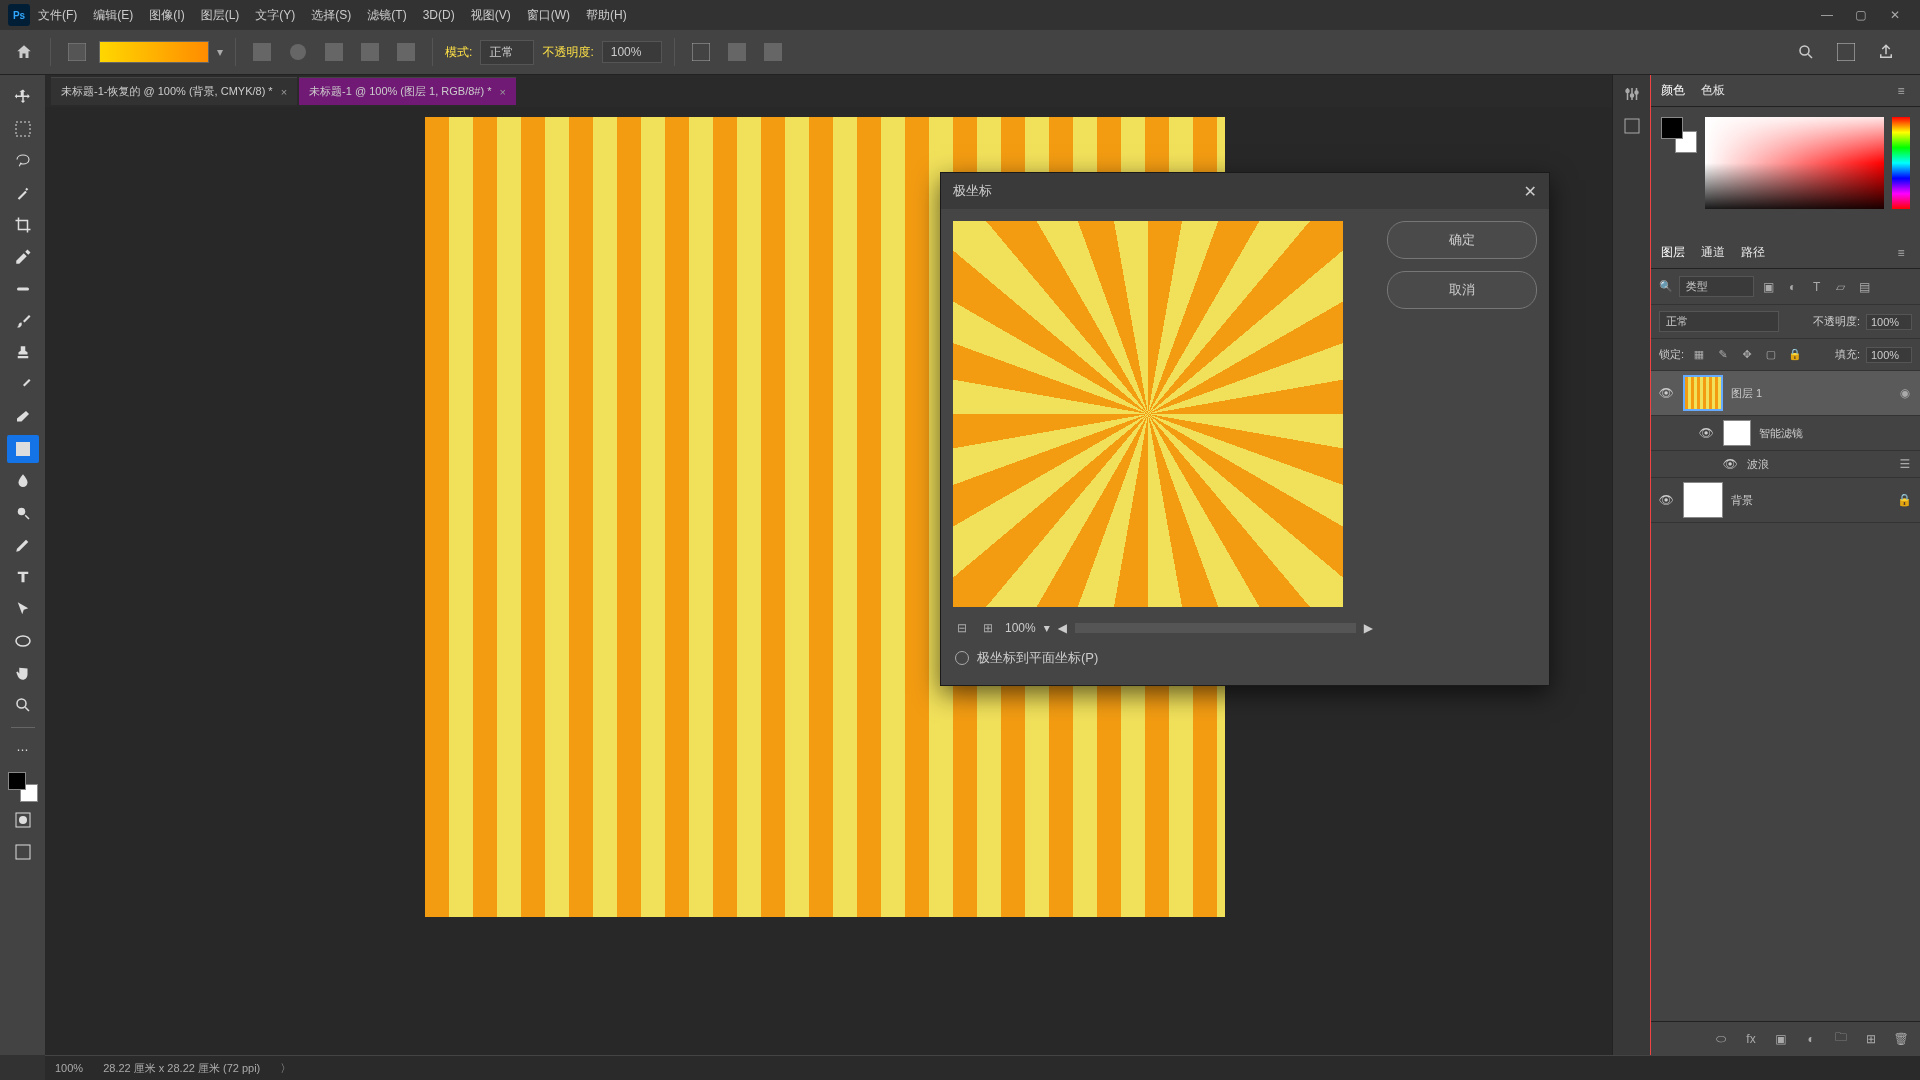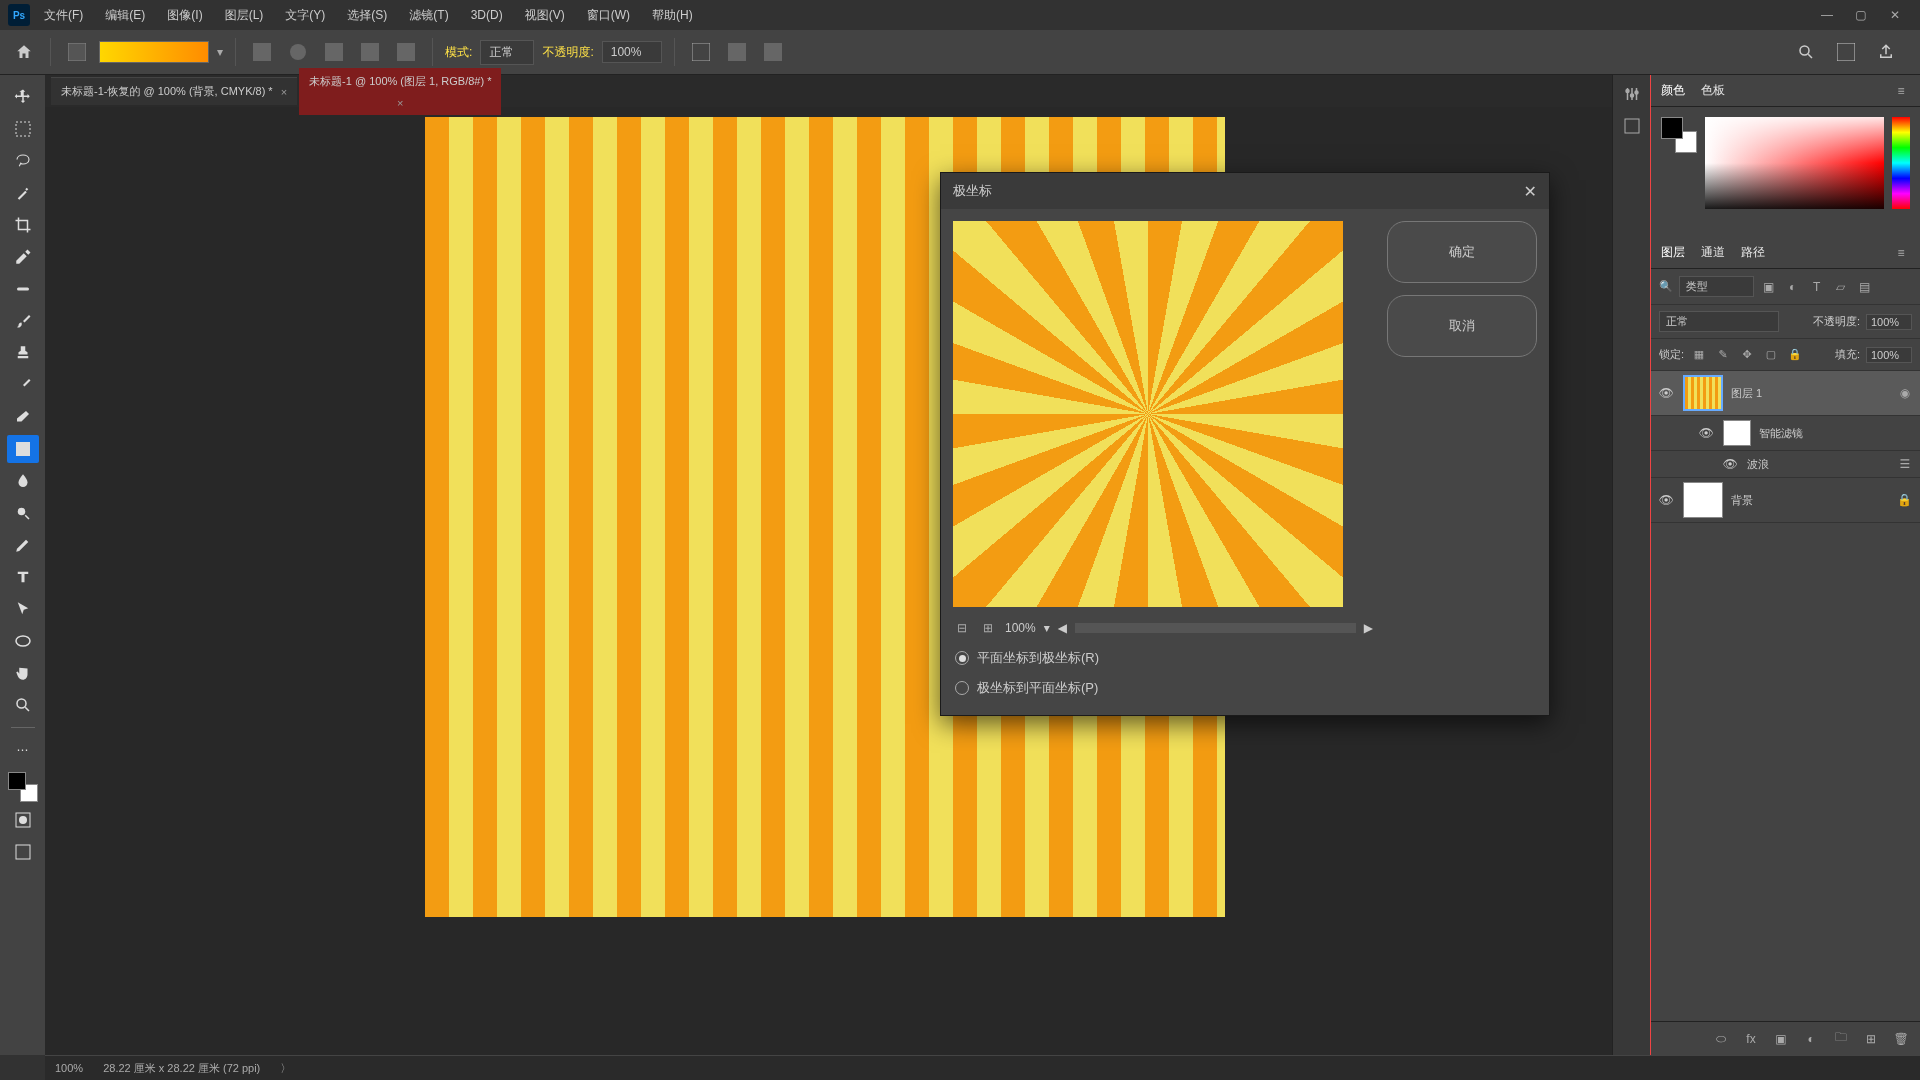--- a/index.html
+++ b/index.html
@@ -1,17 +1,17 @@
 <!DOCTYPE html>
 <html><head>
 <meta charset="utf-8">
 <style>
 * { margin:0; padding:0; box-sizing:border-box; font-family:"Microsoft YaHei",sans-serif; }
 body { width:1920px; height:1080px; background:#323232; color:#ccc; font-size:12px; overflow:hidden; position:relative; }
-.menubar { height:30px; background:#323232; display:flex; align-items:center; padding:8px 8px; gap:6px; }
+.menubar { height:30px; background:#323232; display:flex; align-items:center; padding:8px 8px; }
 .ps-logo { width:22px; height:22px; background:#001e36; border-radius:3px; display:flex; align-items:center; justify-content:center; color:#31a8ff; font-weight:bold; font-size:10px; }
 .menu-item { padding:4px 8px; cursor:pointer; }
 .win-controls { margin-left:auto; display:flex; gap:16px; padding-right:8px; }
 .win-btn { width:18px; height:18px; display:flex; align-items:center; justify-content:center; cursor:pointer; color:#aaa; }
 .optbar { height:45px; background:#434343; display:flex; align-items:center; padding:0 10px; gap:8px; border-bottom:1px solid #222; }
 .opt-icon { width:28px; height:28px; display:flex; align-items:center; justify-content:center; cursor:pointer; color:#ccc; }
 .home-icon { width:20px; height:18px; }
 .grad-preview { width:110px; height:22px; background:linear-gradient(90deg,#ffd700,#ff8c00); border:1px solid #666; cursor:pointer; }
 .opt-sep { width:1px; height:28px; background:#555; margin:0 4px; }
 .opt-select { background:#3a3a3a; border:1px solid #555; color:#ccc; padding:3px 20px 3px 8px; font-size:12px; }
@@ -21,21 +21,21 @@
 .toolbar { width:45px; background:#434343; display:flex; flex-direction:column; align-items:center; padding-top:8px; gap:4px; }
 .tool { width:32px; height:28px; display:flex; align-items:center; justify-content:center; cursor:pointer; border-radius:2px; color:#ddd; }
 .tool.active { background:#1473e6; }
 .tool-sep { width:24px; height:1px; background:#666; margin:4px 0; }
 .fg-bg { position:relative; width:30px; height:30px; margin-top:4px; }
 .fg-bg .bg { position:absolute; right:0; bottom:0; width:18px; height:18px; background:#fff; border:1px solid #888; }
 .fg-bg .fg { position:absolute; left:0; top:0; width:18px; height:18px; background:#000; border:1px solid #888; }
 .canvas-area { flex:1; background:#282828; display:flex; flex-direction:column; }
 .tabs { height:32px; background:#2a2a2a; display:flex; align-items:center; padding-left:6px; }
 .tab { padding:6px 10px; background:#323232; margin-right:2px; border-top:1px solid #444; font-size:11px; display:flex; align-items:center; gap:8px; cursor:pointer; }
-.tab.active { background:#7f1d1d;flex-direction:column; }
+.tab.active { background:#701a75; }
 .tab-close { color:#999; cursor:pointer; }
 .canvas-viewport { flex:1; position:relative; display:flex; align-items:center; justify-content:center; }
 .doc-canvas { width:800px; height:800px; background:repeating-linear-gradient(90deg,#f39c12 0 24px,#f1e05a 24px 48px); position:absolute; left:380px; top:10px; }
 .status { height:25px; background:#2a2a2a; display:flex; align-items:center; padding:0 10px; gap:20px; font-size:11px; color:#aaa; border-top:1px solid #444; position:absolute; bottom:0; left:45px; right:0; }
 .right-panels { width:270px; background:#434343; display:flex; flex-direction:column; border-left:1px solid #ef4444; }
 .panel-tabs { height:32px; display:flex; align-items:center; padding:0 10px; gap:16px; border-bottom:1px solid #222; }
 .ptab { font-size:12px; color:#e5e5e5; cursor:pointer; }
 .ptab.active { color:#fff; }
 .color-panel { height:130px; padding:10px; display:flex; align-items:flex-start; gap:8px; }
 .swatch-pair { position:relative; width:36px; height:36px; }
@@ -66,21 +66,21 @@
 .dlg-body { display:flex; padding:12px; gap:14px; }
 .dlg-left { flex:1; }
 .preview-box { width:390px; height:386px; position:relative; overflow:hidden; background:#f1e05a; }
 .sunburst { position:absolute; inset:0; background:
  repeating-conic-gradient(from 0deg,#f39c12 0deg 10deg,#f1e05a 10deg 20deg); }
 .preview-ctrl { height:30px; display:flex; align-items:center; gap:8px; margin-top:6px; font-size:12px; }
 .radio-row { display:flex; align-items:center; gap:8px; padding:6px 2px; font-size:13px; }
 .radio { width:14px; height:14px; border:1px solid #aaa; border-radius:50%; display:inline-flex; align-items:center; justify-content:center; }
 .radio.sel::after { content:""; width:7px; height:7px; background:#ddd; border-radius:50%; }
 .dlg-right { width:150px; display:flex; flex-direction:column; gap:12px; }
-.dlg-btn { padding:21px 0; text-align:center; border:1px solid #777; border-radius:18px; cursor:pointer; font-size:13px; background:#4a4a4a; }
+.dlg-btn { padding:9px 0; text-align:center; border:1px solid #777; border-radius:18px; cursor:pointer; font-size:13px; background:#4a4a4a; }
 .collapse-strip { width:38px; background:#383838; border-left:1px solid #222; display:flex; flex-direction:column; align-items:center; padding-top:10px; gap:14px; }
 .icon-panel-strip { width:38px; }
 svg { display:block; }
 </style>
 </head>
 <body>
 
 <div class="menubar">
   <div class="ps-logo">Ps</div>
   <div class="menu-item">文件(F)</div>
@@ -440,24 +440,20 @@
       <div class="preview-ctrl">
         <span class="mini-icon">⊟</span>
         <span class="mini-icon">⊞</span>
         <span>100%</span>
         <span>▾</span>
         <span>◀</span>
         <div style="flex:1;height:10px;background:#555"></div>
         <span>▶</span>
       </div>
       <div class="radio-row">
-        <span class="radio sel"></span>
-        <span>平面坐标到极坐标(R)</span>
-      </div>
-      <div class="radio-row">
         <span class="radio"></span>
         <span>极坐标到平面坐标(P)</span>
       </div>
     </div>
     <div class="dlg-right">
       <div class="dlg-btn">确定</div>
       <div class="dlg-btn">取消</div>
     </div>
   </div>
 </div>

